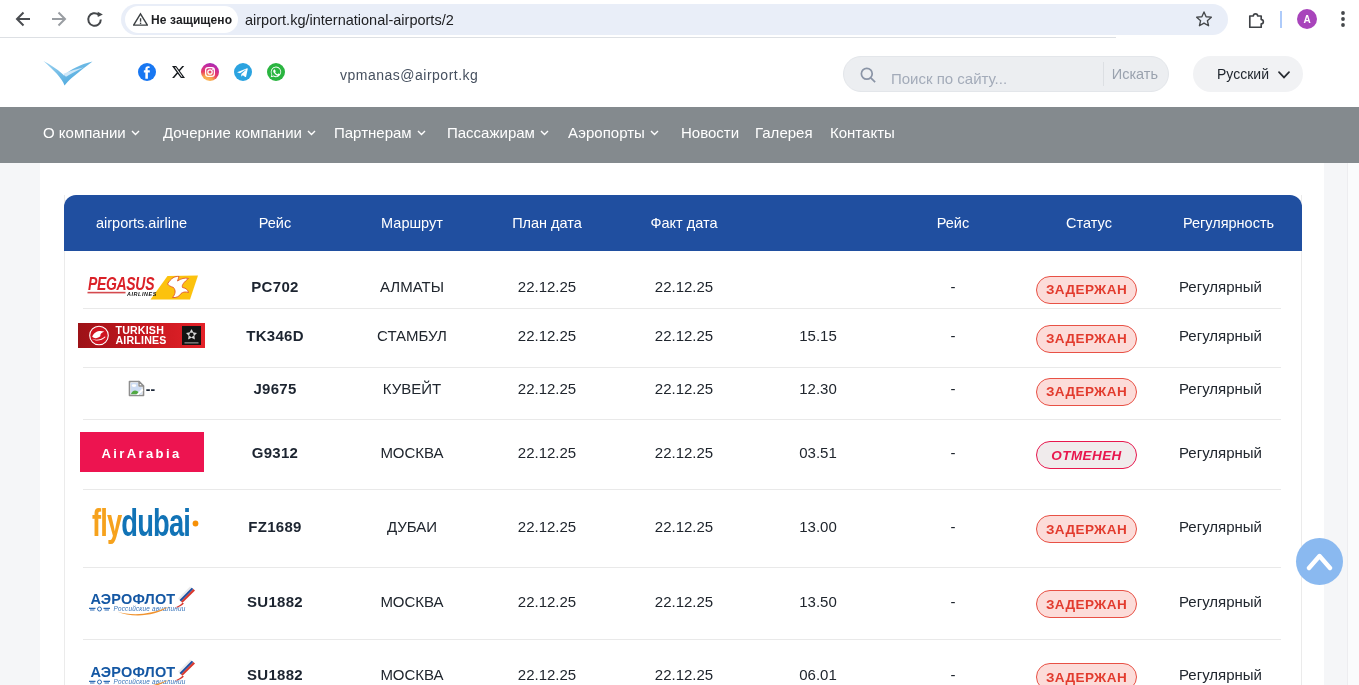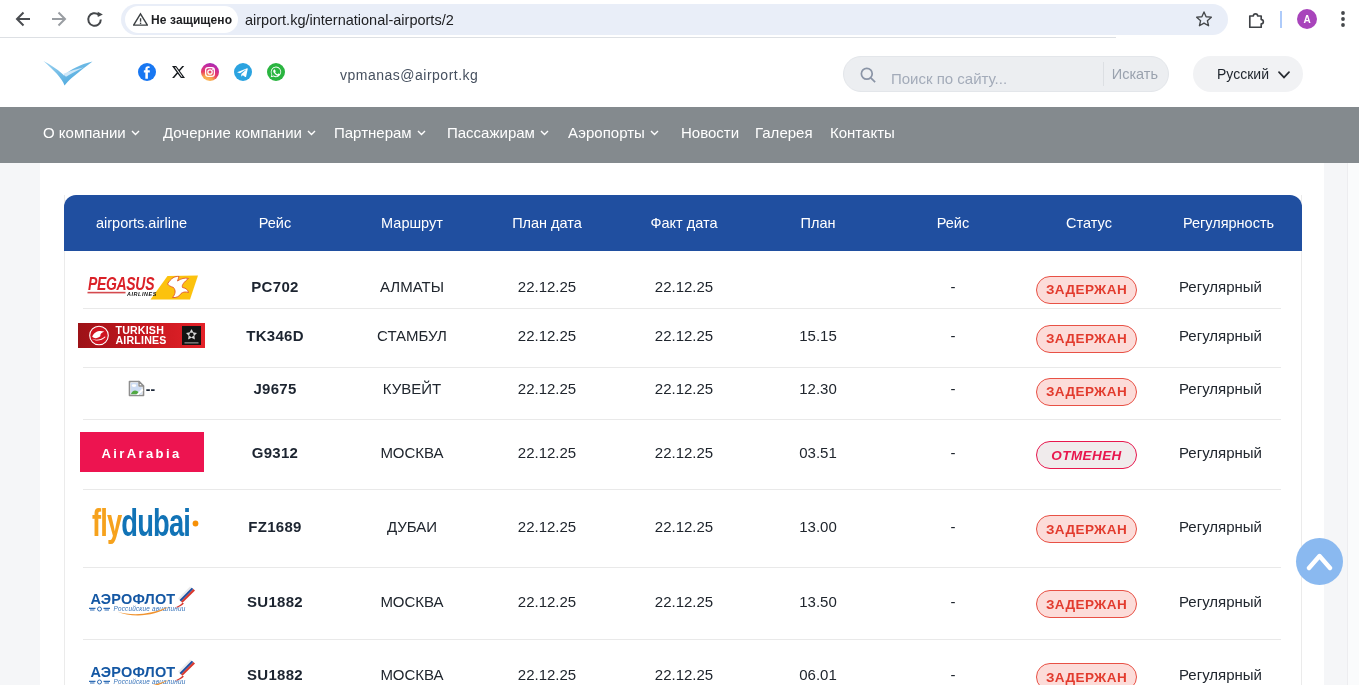--- a/index.html
+++ b/index.html
@@ -197,21 +197,20 @@
 
   <div id="mainbg">
     <div id="container">
       <div id="ftable">
         <div id="thead">
           <div class="th" style="left:1px;width:153px;">airports.airline</div>
           <div class="th" style="left:268px;width:160px;">Маршрут</div>
           <div class="th" style="left:154px;width:114px;">Рейс</div>
           <div class="th" style="left:428px;width:110px;">План дата</div>
           <div class="th" style="left:538px;width:164px;">Факт дата</div>
-          <div class="th" style="left:702px;width:104px;">План</div>
           <div class="th" style="left:806px;width:166px;">Рейс</div>
           <div class="th" style="left:972px;width:106px;">Статус</div>
           <div class="th" style="left:1086px;width:157px;">Регулярность</div>
         </div>
 
         <div class="row" style="top:65px;height:57px;">
           <div class="cell" style="left:0;width:153px;">
               <svg width="116" height="28" viewBox="0 0 116 28">
 <polygon points="66.5,26.5 83.5,3 114,2.6 106,26.5" fill="#fcc20d"></polygon>
 <path d="M83.5 11 C87 5 91 3 95 3.5 L93.5 8 C97 5.5 101 4.5 104.5 5.5 C100 9 97.5 12 98.5 14.5 C102 15 104 17 104.5 19.5 C101 18.5 99 19 97 20.5 C95.5 23.5 92 25 88.5 24.5 C91.5 21 92 17.5 89.5 14.5 C86.5 13.5 84.5 12.5 83.5 11 Z" fill="#fff" stroke="#e1582a" stroke-width="0.9"></path>

